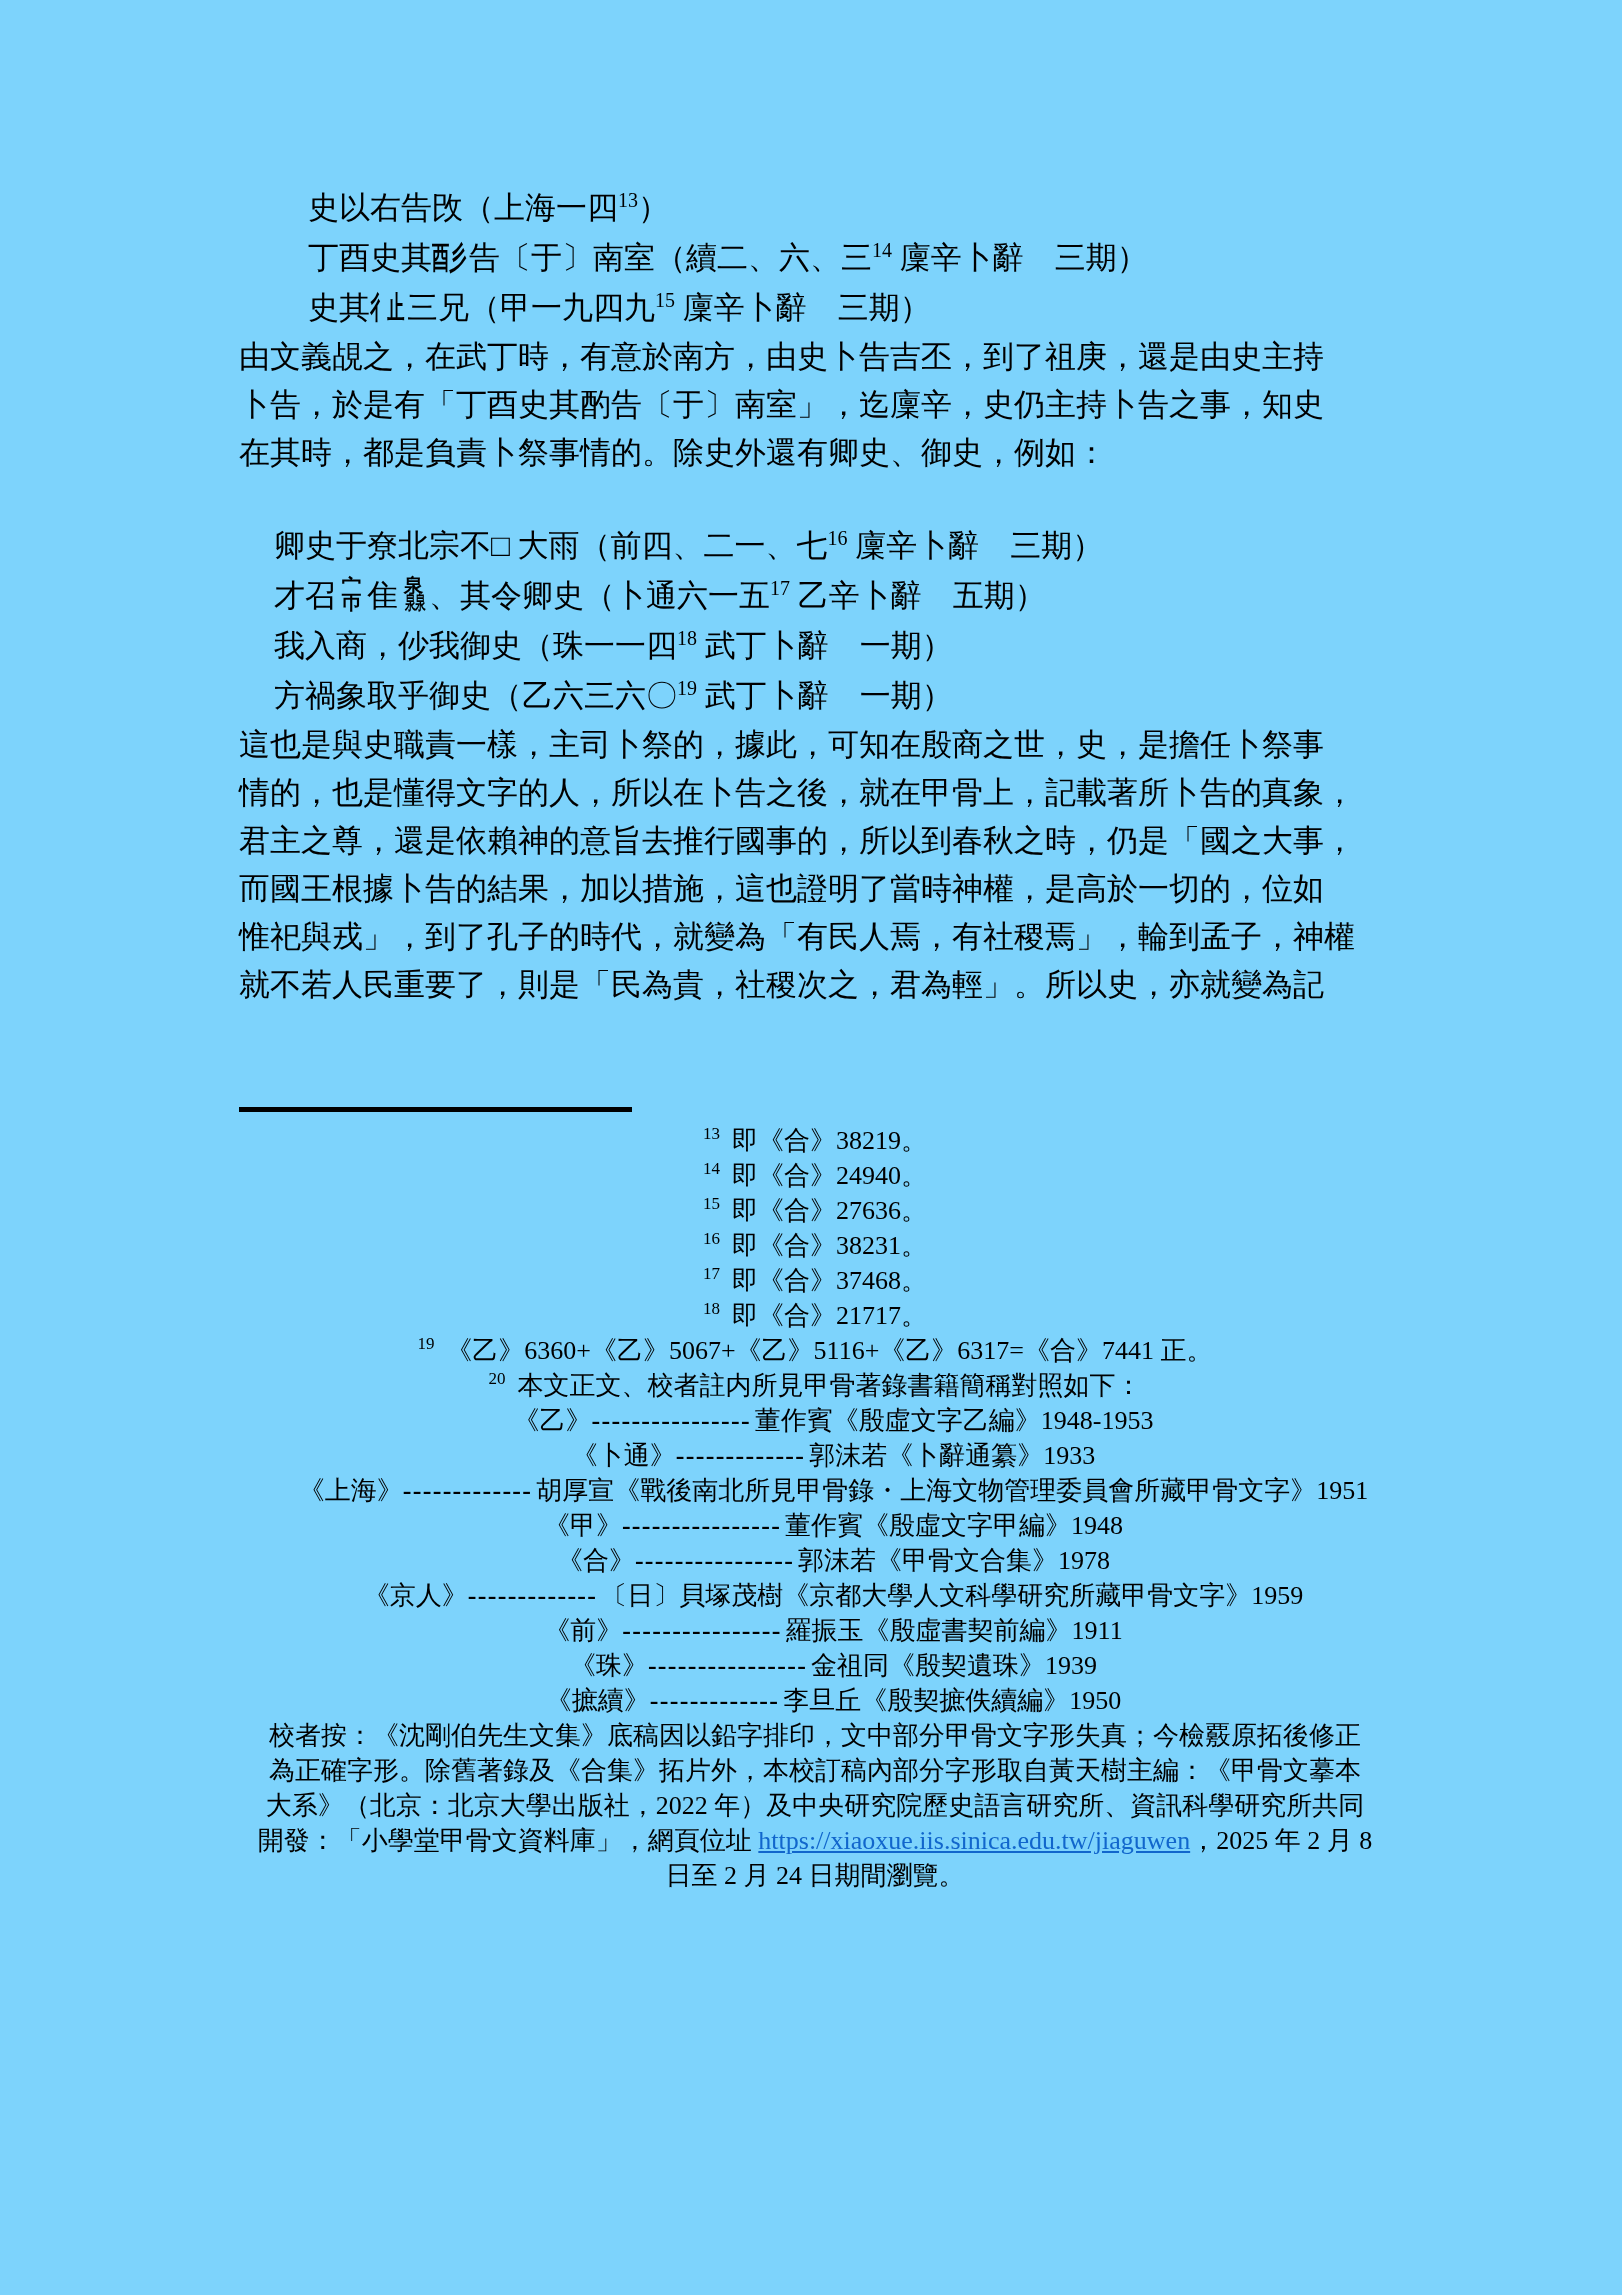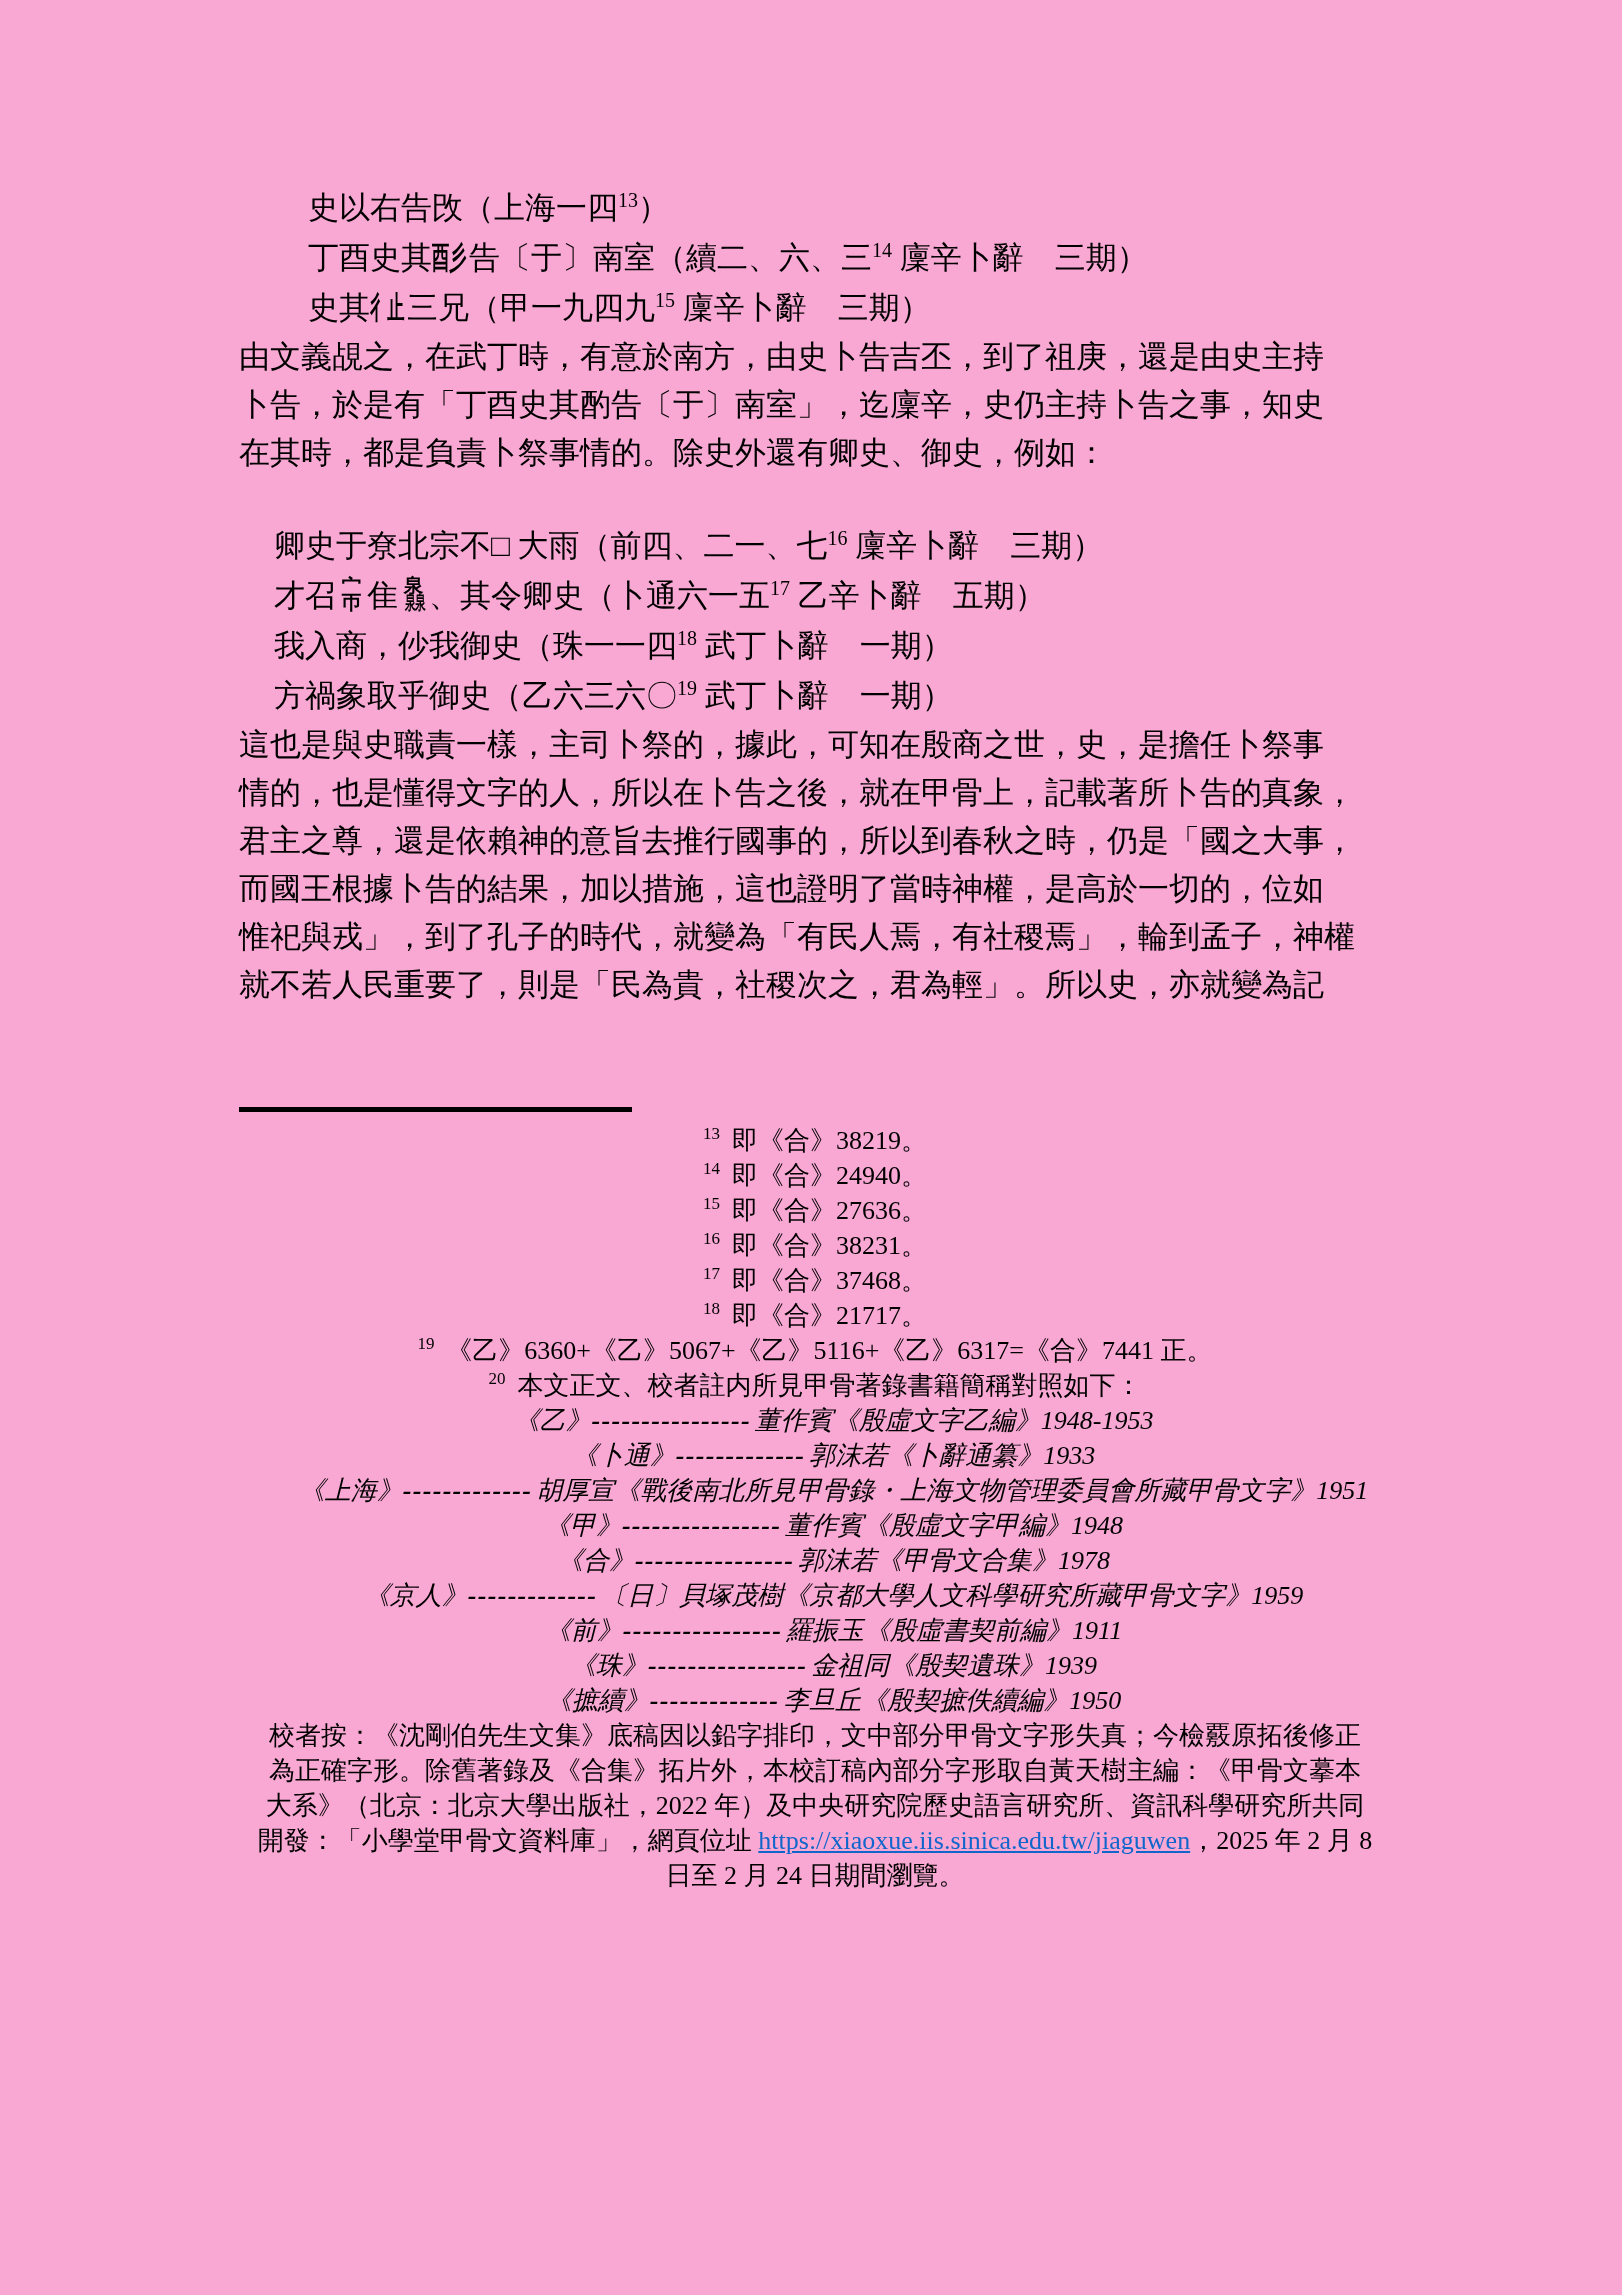--- a/index.html
+++ b/index.html
@@ -1,40 +1,40 @@
 <!DOCTYPE html>
 <html style="font-size:10.5px"><head>
 <meta charset="utf-8">
 <style>
   * { margin:0; padding:0; box-sizing:border-box; }
   html,body { background:#ffffff; }
   .page {
     position:relative;
     width:1623px; height:2295px;
-    background:#f9a8d4;
+    background:#7dd3fc;
     color:#000000;
     font-family:"Liberation Serif","DejaVu Serif",serif;
     padding:183px 232px 0 239px;
     overflow:hidden;
   }
   
   .q { margin-left:69px; font-size:31px; line-height:50px; }
   .q .line, .p .line, .fn-line, .note .line { white-space:nowrap; }
   
   .p { font-size:31px; line-height:48px; }
   .p1 { }
   .q2 { margin-top:44px;margin-left:35px; }
   .p2 { }
   sup.ref { font-size:20px; vertical-align:super; line-height:0; }
   
   .rule { margin-top:98px; width:393px; height:5.2px; background:#000; }
   
   .fns { margin-top:10.5px; font-size:26px; line-height:35px;text-align:center; }
   .fns sup.ref { font-size:17px; margin-right:11.8px; }
-  .fn20-items { margin-left:37px;font-style:italic; }
+  .fn20-items { margin-left:37px; }
   .leader { font-weight:bold; letter-spacing:1.3px; margin-right:3.9px; }
   a.ext { color:#1166CC; text-decoration:underline; }
   
   .g-lr { display:inline-block; width:37px; vertical-align:baseline; font-weight:700; }
   .g-lr .in { display:inline-block; transform:scaleX(0.56); transform-origin:0 50%; white-space:nowrap; }
   
   .g-tb { display:inline-block; width:31px; height:34px; position:relative; vertical-align:-5.2px; font-weight:700; }
   .g-tb .t { position:absolute; top:-1.3px; left:0; width:100%; text-align:center; font-size:19.6px; line-height:19.6px; }
   .g-tb .b { position:absolute; bottom:-1.3px; left:0; width:100%; text-align:center; font-size:19.6px; line-height:19.6px; }
   .g-tb .b.two { transform:scaleX(0.55); letter-spacing:-1.3px; }

